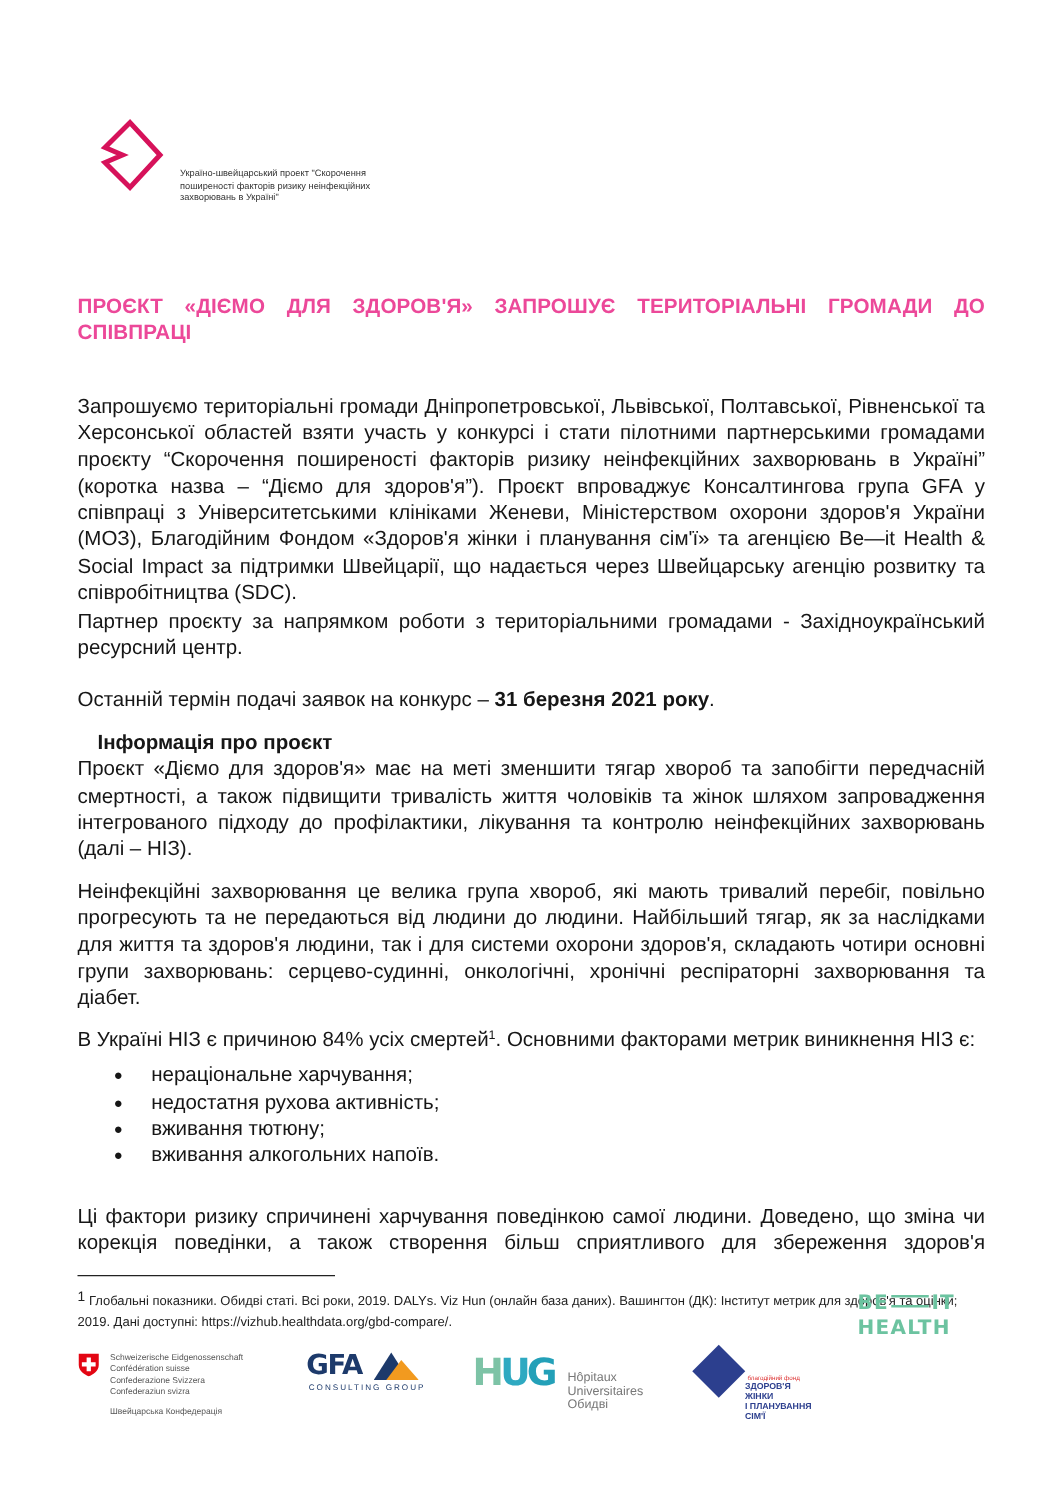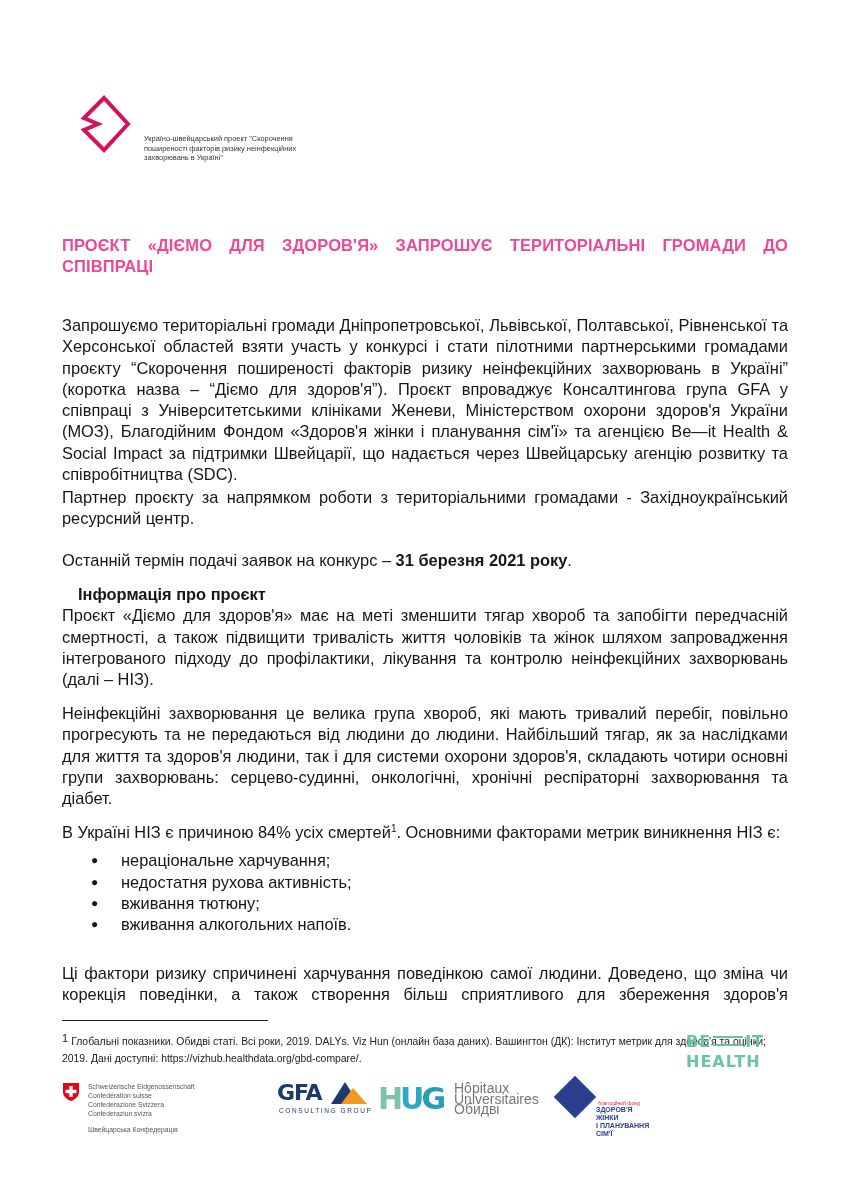--- a/index.html
+++ b/index.html
@@ -44,31 +44,31 @@
   .footnote { position: absolute; left: 62px; top: 1030px; width: 726px; font-size: 10.4px;
               line-height: 17px; color: #222; }
   .footnote .fn-num { font-size: 11px; vertical-align: 3px; margin-right: 3px; }
 
   
   .swiss { position: absolute; left: 62px; top: 1082px; width: 140px; height: 60px; }
   .swiss-flag { position: absolute; left: 0; top: 0; width: 18px; height: 20px; }
   .swiss-lines { position: absolute; left: 26px; top: 0; font-size: 6.8px; line-height: 9px; color: #555; }
   .swiss-ua { position: absolute; left: 26px; top: 44px; font-size: 6.8px; color: #555; }
 
-  .gfa { position: absolute; left: 245px; top: 1080px; width: 100px; height: 38px; margin-left: 32px; }
+  .gfa { position: absolute; left: 245px; top: 1080px; width: 100px; height: 38px; }
   .gfa-text { position: absolute; left: 0; top: 0; font-family: "DejaVu Sans", sans-serif; font-weight: bold;
               font-size: 22px; color: #1d3a6b; letter-spacing: -1px; }
   .gfa-tri { position: absolute; left: 54px; top: 0; width: 36px; height: 24px; }
   .gfa-sub { position: absolute; left: 2px; top: 27px; font-size: 6.5px; letter-spacing: 1.6px; color: #1d3a6b; }
 
   .hug { position: absolute; left: 378px; top: 1082px; width: 150px; height: 34px; }
   .hug-mark { position: absolute; left: 0; top: 1px; font-family: "DejaVu Sans", sans-serif; font-weight: bold;
               font-size: 30px; line-height: 32px; letter-spacing: -3px; }
   .hug-mark .h { color: #7dc3a6; } .hug-mark .u { color: #2ea9c1; } .hug-mark .g { color: #23a0b8; }
-  .hug-text { position: absolute; left: 76px; top: 1px; font-size: 14px; line-height: 10.5px; color: #777; }
+  .hug-text { position: absolute; left: 76px; top: 16px; font-size: 10px; line-height: 10.5px; color: #777; }
 
   .fzj { position: absolute; left: 556px; top: 1078px; width: 100px; height: 46px; }
   .fzj-diamond { position: absolute; left: 4px; top: 4px; width: 30px; height: 30px; background: #2c3f8e;
                  transform: rotate(45deg); }
   .fzj-red { position: absolute; left: 42px; top: 22px; font-size: 5px; color: #d33; }
   .fzj-text { position: absolute; left: 40px; top: 28px; font-size: 7px; font-weight: bold; line-height: 8px;
               color: #2c3f8e; }
 
   .beit { position: absolute; left: 686px; top: 1032px; width: 90px; height: 40px; color: #6cc3a0;
           font-family: "DejaVu Sans", sans-serif; font-weight: bold; font-size: 16px; line-height: 20px; letter-spacing: 1px; }

